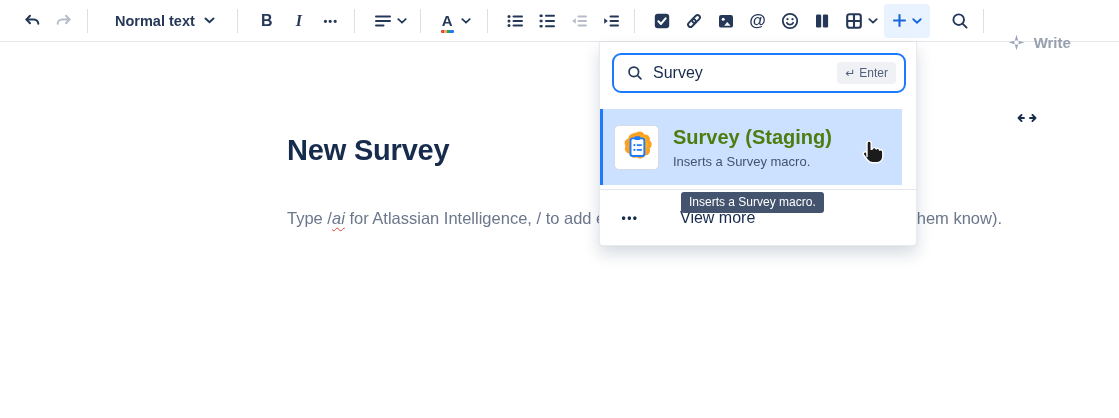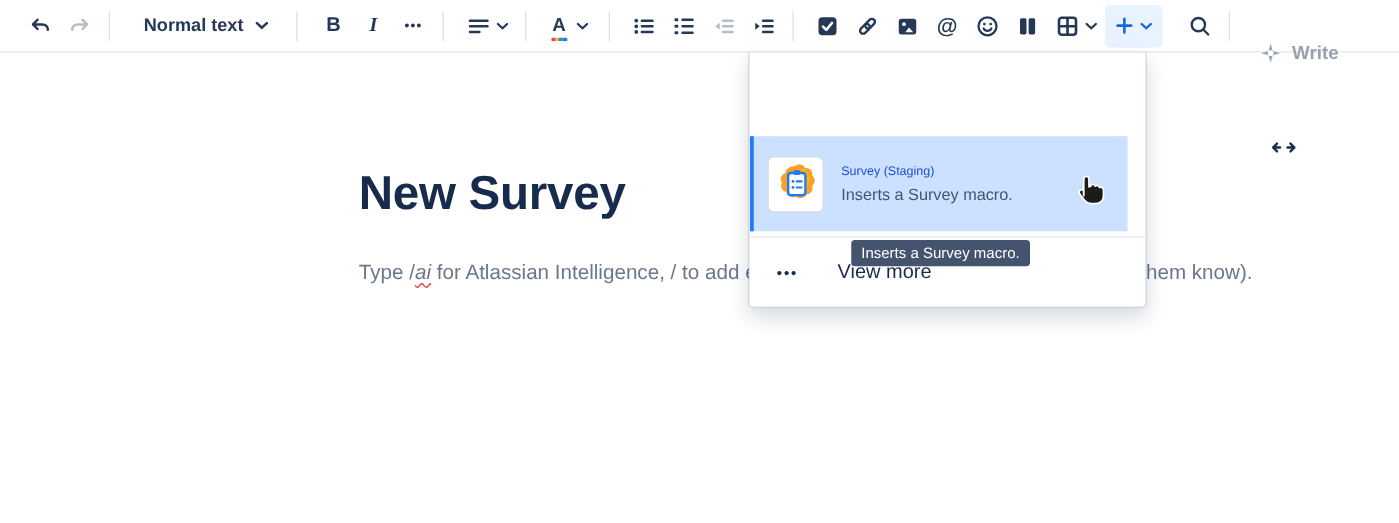--- a/index.html
+++ b/index.html
@@ -32,21 +32,21 @@
   .ilet{font-size:16px;font-weight:600;font-style:italic;font-family:"Liberation Serif","DejaVu Serif",serif;color:var(--navy);}
   .dots{font-size:11px;font-weight:800;color:var(--navy);letter-spacing:1px;}
   .atsign{font-size:17px;font-weight:700;color:var(--navy);}
   .colorA{position:relative;font-size:15px;font-weight:800;color:var(--navy);line-height:1;}
   .colorA .bar{position:absolute;left:-1px;right:-1px;bottom:-5px;height:3.5px;display:flex;border-radius:1px;overflow:hidden;}
   .colorA .bar i{flex:1;}
   .plusbtn{background:var(--lightblue);width:46px;height:34px;display:flex;align-items:center;justify-content:center;gap:4px;border-radius:4px;cursor:pointer;flex:0 0 auto;}
   .writebtn{display:flex;align-items:center;gap:8px;margin-left:16px;cursor:pointer;flex:0 0 auto;margin-top:44px;}
   .writelabel{font-size:15px;font-weight:700;color:#97A0AF;}
   
-  .page-title{position:absolute;left:287px;top:134px;font-size:38px;font-weight:700;color:var(--title);letter-spacing:-.2px;cursor:text;}
+  .page-title{position:absolute;left:287px;top:134px;font-size:29px;font-weight:700;color:var(--title);letter-spacing:-.2px;cursor:text;}
   .ph{position:absolute;top:209px;font-size:16.5px;color:var(--gray);white-space:nowrap;cursor:text;}
   .ph-left{left:287px;}
   .ph-right{left:903px;}
   .misspell{text-decoration:underline wavy #E2483D 1px;text-underline-offset:3px;font-style:italic;}
   .width-toggle{position:absolute;left:1013px;top:106px;width:28px;height:24px;display:flex;align-items:center;justify-content:center;cursor:pointer;}
   
   .popup{
     position:absolute;left:599px;top:42px;width:318px;height:204px;background:#fff;
     border:1px solid #E9EBEE;border-top:none;border-radius:0 0 4px 4px;
     box-shadow:0 8px 16px rgba(9,30,66,.16),0 0 1px rgba(9,30,66,.12);z-index:10;
@@ -62,26 +62,26 @@
   .enter-hint{
     background:#F0F1F4;border-radius:4px;padding:4px 8px;font-size:12px;color:#505F79;
     display:flex;align-items:center;gap:4px;flex:0 0 auto;
   }
   .result-row{
     position:absolute;left:0;top:67px;width:302px;height:76px;background:var(--rowbg);
     border-left:3px solid var(--blue2);display:flex;align-items:center;padding-left:11px;gap:14px;cursor:pointer;
   }
   .macro-icon{width:45px;height:45px;background:#fff;border:1px solid #D5DCE4;border-radius:5px;
     display:flex;align-items:center;justify-content:center;overflow:hidden;flex:0 0 auto;}
-  .result-title{font-size:10px;font-weight:400;color:#1d4ed8;}
+  .result-title{font-size:20px;font-weight:700;color:#4d7c0f;}
   .result-desc{font-size:13px;color:#44546F;margin-top:5px;}
   .popup-divider{position:absolute;left:0;top:147px;width:100%;height:1px;background:#E4E6EB;}
   .view-more{position:absolute;left:0;top:148px;width:100%;height:55px;display:flex;align-items:center;cursor:pointer;}
   .vm-dots{width:60px;text-align:center;font-size:12px;font-weight:800;color:var(--title);letter-spacing:1.5px;}
-  .vm-label{font-size:16px;color:var(--title);margin-left:10px;}
+  .vm-label{font-size:16px;color:var(--title);margin-left:20px;}
   .tooltip{
     position:absolute;left:681px;top:192px;height:21px;background:var(--tooltip);color:#fff;
     font-size:12px;border-radius:3px;padding:3px 8px;white-space:nowrap;z-index:20;
   }
   .cursor-pointer{position:absolute;left:858px;top:135px;z-index:30;}
   svg{display:block;}
 </style>
 </head>
 <body>
 
@@ -320,20 +320,33 @@
       <path d="M14 6 H19.5 M16.4 2.9 L19.5 6 L16.4 9.1"></path>
     </svg>
   </span>
 </div>
 
 <p class="ph ph-left"><span>Type /</span><span class="misspell">ai</span><span> for Atlassian Intelligence, / to add e</span></p>
 <p class="ph ph-right"><span>t them know).</span></p>
 
 <div class="popup">
 
+  <div class="search-box">
+    <span>
+      <svg width="18" height="18" viewBox="0 0 20 20" fill="none" stroke="#253858" stroke-width="1.9" stroke-linecap="round">
+        <circle cx="8.7" cy="8.7" r="5.3"></circle>
+          <path d="M12.8 12.8 L16.6 16.6"></path>
+      </svg>
+    </span>
+    <input type="text" value="Survey" style="">
+    <span class="enter-hint">
+      <span>↵</span>
+      <span>Enter</span>
+    </span>
+  </div>
 
   <div class="result-row">
     <span class="macro-icon">
       <svg width="38" height="38" viewBox="0 0 44 44">
         <path d="M21 5.5 c3.2-2.6 8-1.4 9.4 2.1 c4.2-.7 7.6 3.1 6.4 7 c3.1 2.3 3 7-.1 9.2 c1.6 4-1.3 8.2-5.5 8.1 c-1.6 3.6-6.5 4.7-9.6 2 c-3.6 1.8-8-.4-8.7-4.3 c-4.1-.6-6.3-5.2-4.1-8.7 c-2.5-3.1-.8-7.8 3.1-8.7 c.3-4.1 4.7-6.7 9.1-6.7 Z" fill="#F9A126"></path>
         <path d="M27 8 c3.5 0 6.6 3.4 5.6 6.9 c2.6 2 2.6 5.9 0 7.8 c1.3 3.4-1.1 6.9-4.7 6.8" fill="#FFC400" opacity=".55"></path>
         <rect x="14.5" y="12" width="16" height="20.5" rx="2.6" fill="#fff" stroke="#1D7AFC" stroke-width="2.2"></rect>
         <rect x="19.3" y="9.6" width="6.4" height="4.2" rx="1.2" fill="#1D7AFC"></rect>
         <circle cx="19" cy="19.8" r="1.3" fill="#1D7AFC"></circle>
         <path d="M22.4 19.8 H27" stroke="#1D7AFC" stroke-width="1.9" stroke-linecap="round"></path>

